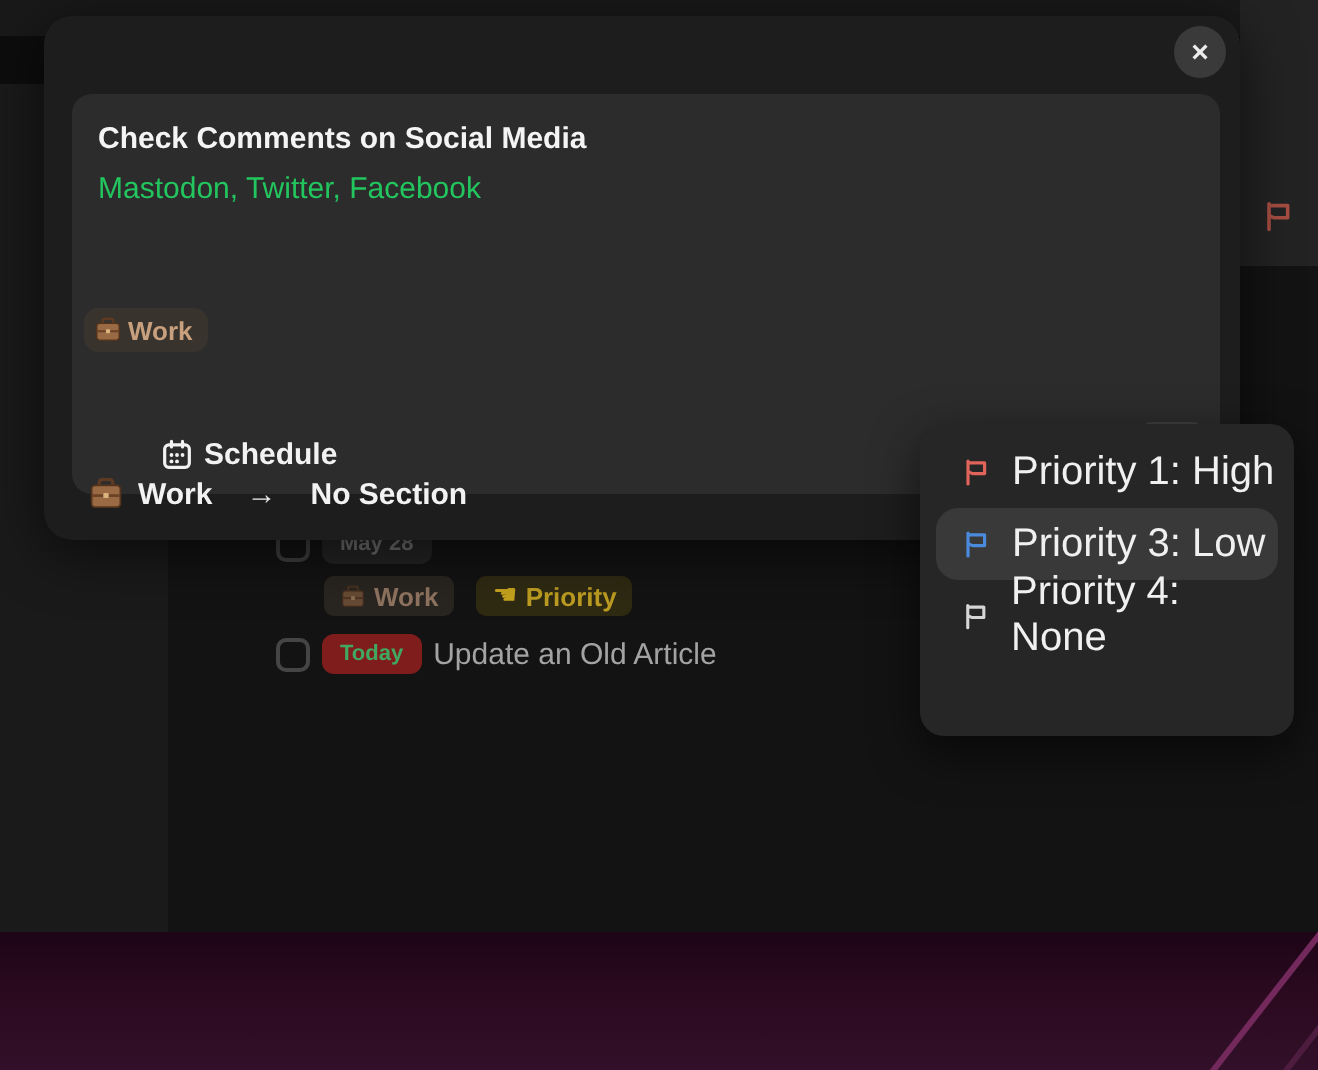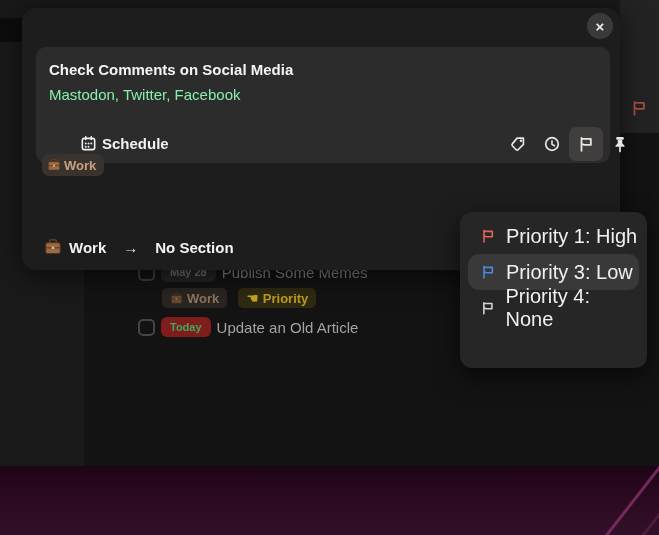--- a/index.html
+++ b/index.html
@@ -31,24 +31,24 @@
   .chip-work-dim { background:#292520; color:#8f7460; }
   .chip-deleg { background:#2f2a12; color:#bd9d21; }
   .hand-glyph { font-size:14px; line-height:14px; color:#c7a41e; font-family:"DejaVu Sans",sans-serif; }
 
   
   .modal { position:absolute; left:22px; top:8px; width:598px; height:262px;
            background:#1d1d1d; border-radius:14px; box-shadow:0 6px 28px rgba(0,0,0,.6); z-index:10; }
   .close-btn { position:absolute; right:7px; top:5px; width:26px; height:26px; border-radius:50%;
                background:#3a3a3a; color:#ececec; display:flex; align-items:center; justify-content:center;
                font-size:15px; font-weight:bold; cursor:pointer; }
-  .card { position:absolute; left:14px; top:39px; width:574px; height:116px;
+  .card { position:absolute; left:14px; top:39px; width:574px; height:200px;
           background:#2c2c2c; border-radius:10px; }
   .card-title { position:absolute; left:13px; top:14px; font-size:15px; font-weight:bold; color:#f4f4f4; }
-  .card-desc { position:absolute; left:13px; top:39px; font-size:15px; color:#86efac; }
+  .card-desc { position:absolute; left:13px; top:39px; font-size:15px; color:#22c55e; }
   .card-chip { position:absolute; left:6px; top:107px; display:inline-flex; align-items:center; gap:3px;
                height:22px; padding:0 8px 0 5px; background:#38332d; border-radius:7px;
                color:#c9a07e; font-size:13px; font-weight:bold; }
   .card-toolbar { position:absolute; left:0; bottom:1px; width:100%; height:37px;
                   display:flex; align-items:center;margin-left:32px; }
   .sched-group { display:flex; align-items:center; gap:5px; margin-left:12px; color:#f2f2f2;
                  font-size:15px; font-weight:bold; cursor:pointer; }
   .tb-spacer { flex:1; }
   .tb-btn { width:34px; height:34px; display:flex; align-items:center; justify-content:center;
             border-radius:7px; color:#e6e6e6; cursor:pointer; }
@@ -126,21 +126,20 @@
     <div class="bg-panel"></div>
     <div class="bg-flag">
       <svg class="icon-svg" width="18" height="18" viewBox="0 0 16 16">
           <use href="#ic-flag"></use>
         </svg>
     </div>
 
     <div class="task-row" style="left:138px; top:262px; gap:6px;">
       <div class="checkbox" style="border-color:#3d3d3d;"></div>
       <span class="badge badge-date">May 28</span>
-      <span class="task-title title-dim">Publish Some Memes</span>
     </div>
 
     <div class="task-row" style="left:162px; top:288px; gap:11px;">
       <span class="tag-chip chip-work-dim">
         <svg class="icon-svg" style="opacity:.55" width="13" height="13" viewBox="0 0 16 16">
             <use href="#ic-briefcase"></use>
           </svg>
         <span>Work</span>
       </span>
       <span class="tag-chip chip-deleg">

